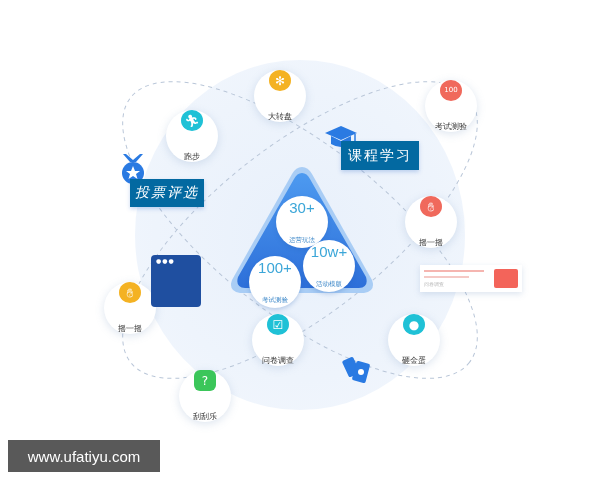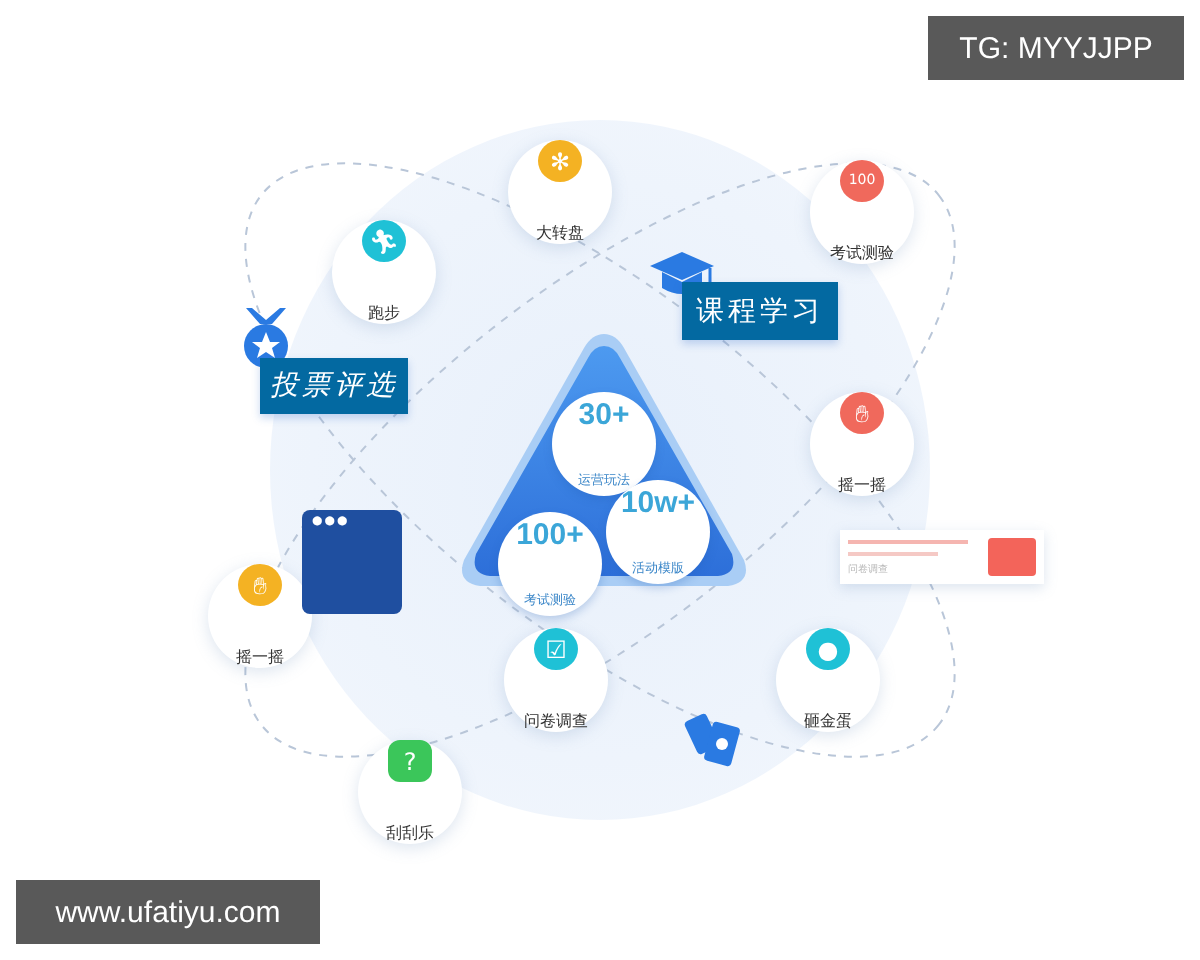--- a/index.html
+++ b/index.html
@@ -25,21 +25,21 @@
   .wm-url { left: 8px; top: 440px; width: 152px; height: 32px; }
 
   
   .triangle-wrap { position: absolute; left: 226px; top: 163px; width: 152px; height: 135px; }
   .tri-ring { position: absolute; left: 0; top: 0; width: 152px; height: 135px; }
   .stat {
     position: absolute; width: 52px; height: 52px; border-radius: 50%;
     background: #ffffff; display: flex; flex-direction: column; align-items: center; justify-content: center;
     box-shadow: 0 2px 4px rgba(30,90,180,0.25);
   }
-  .stat .num { font-family: "Liberation Sans", sans-serif; font-weight: bold; font-size: 15px; color: #3ba6d8; line-height: 16px; }
+  .stat .num { font-family: "Liberation Sans", sans-serif; font-weight: normal; font-size: 15px; color: #3ba6d8; line-height: 16px; }
   .stat .lbl { font-size: 6.5px; color: #3a86c8; margin-top: 20px; }
 
   
   .bubble {
     position: absolute; width: 52px; height: 52px; border-radius: 50%;
     background: #ffffff; box-shadow: 0 2px 8px rgba(120,150,190,0.25);
     display: flex; flex-direction: column; align-items: center; justify-content: center;
   }
   .bubble .ic {
     width: 22px; height: 22px; border-radius: 50%;
@@ -115,21 +115,21 @@
   </div>
 
   <div class="bubble" style="left:254px; top:70px;">
     <span class="ic" style="background:#f4b223;">✻</span>
     <span class="txt">大转盘</span>
   </div>
   <div class="bubble" style="left:166px; top:110px;">
     <span class="ic" style="background:#1fc1d6;">🏃︎</span>
     <span class="txt">跑步</span>
   </div>
-  <div class="bubble" style="left:405px; top:80px;">
+  <div class="bubble" style="left:425px; top:80px;">
     <span class="ic" style="background:#f0695c; font-size:7px;">100</span>
     <span class="txt">考试测验</span>
   </div>
   <div class="bubble" style="left:405px; top:196px;">
     <span class="ic" style="background:#f0695c;">✋︎</span>
     <span class="txt">摇一摇</span>
   </div>
   <div class="bubble" style="left:104px; top:282px;">
     <span class="ic" style="background:#f4b223;">✋︎</span>
     <span class="txt">摇一摇</span>
@@ -171,15 +171,14 @@
     <span class="cap">问卷调查</span>
     <div class="block"></div>
   </div>
 
   <svg style="position:absolute; left:342px; top:354px; width:30px; height:34px;" viewBox="0 0 30 34">
     <rect x="3" y="4" width="12" height="18" rx="2" fill="#2a7ae2" transform="rotate(-25 9 13)"></rect>
     <rect x="12" y="8" width="14" height="20" rx="2" fill="#2a7ae2" transform="rotate(15 19 18)"></rect>
     <circle cx="19" cy="18" r="3" fill="#fff"></circle>
   </svg>
 
-  <div class="watermark wm-tg">TG: MYYJJPP</div>
   <div class="watermark wm-url">www.ufatiyu.com</div>
 </div>
 
 </body></html>

